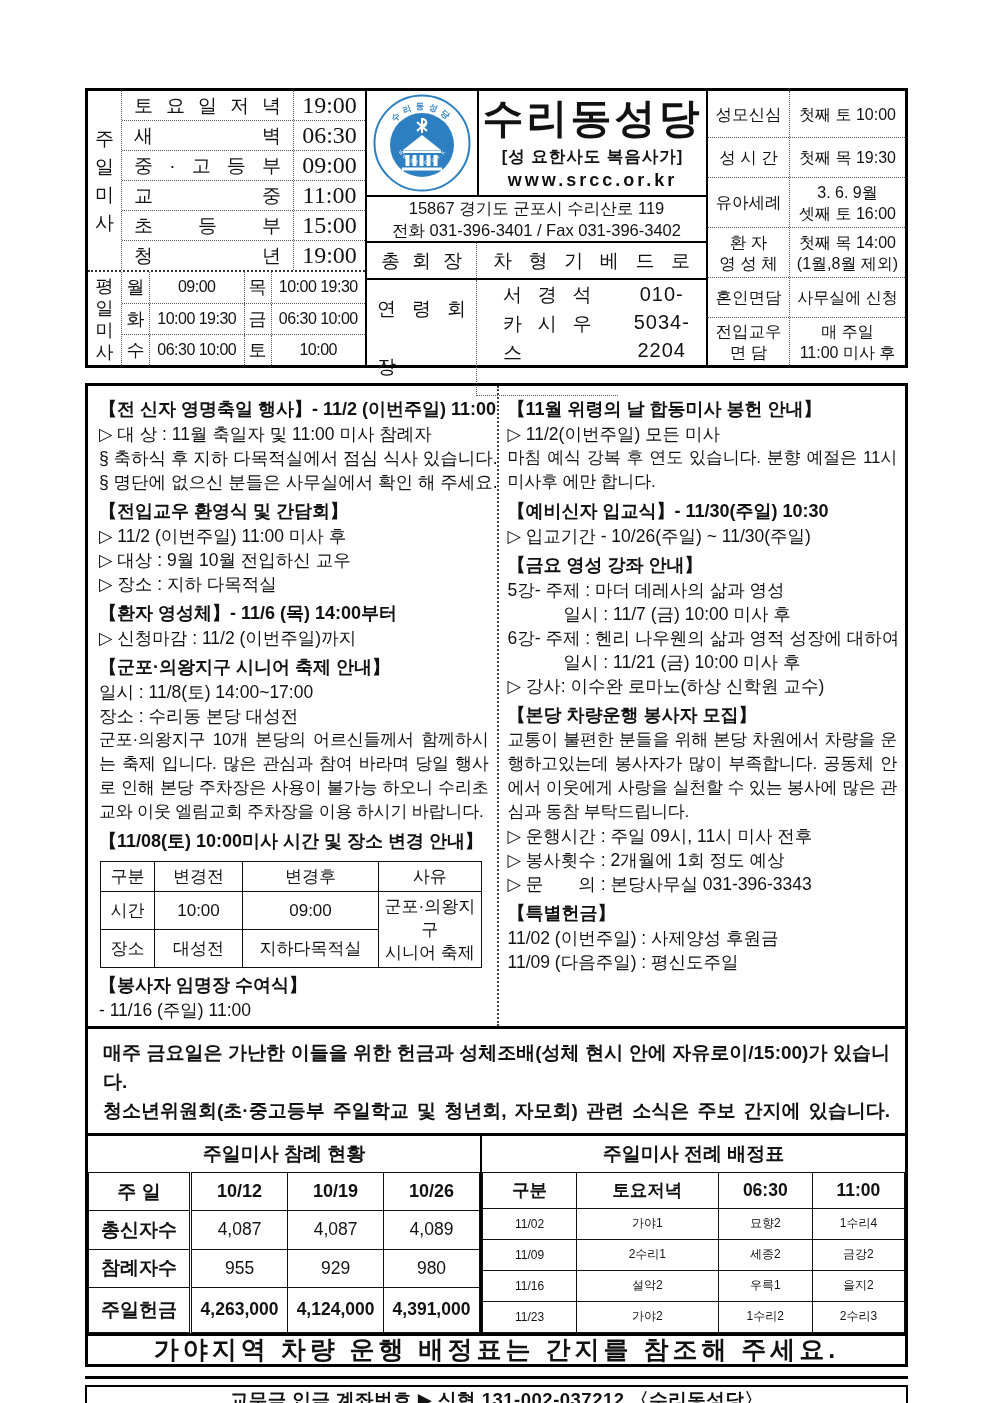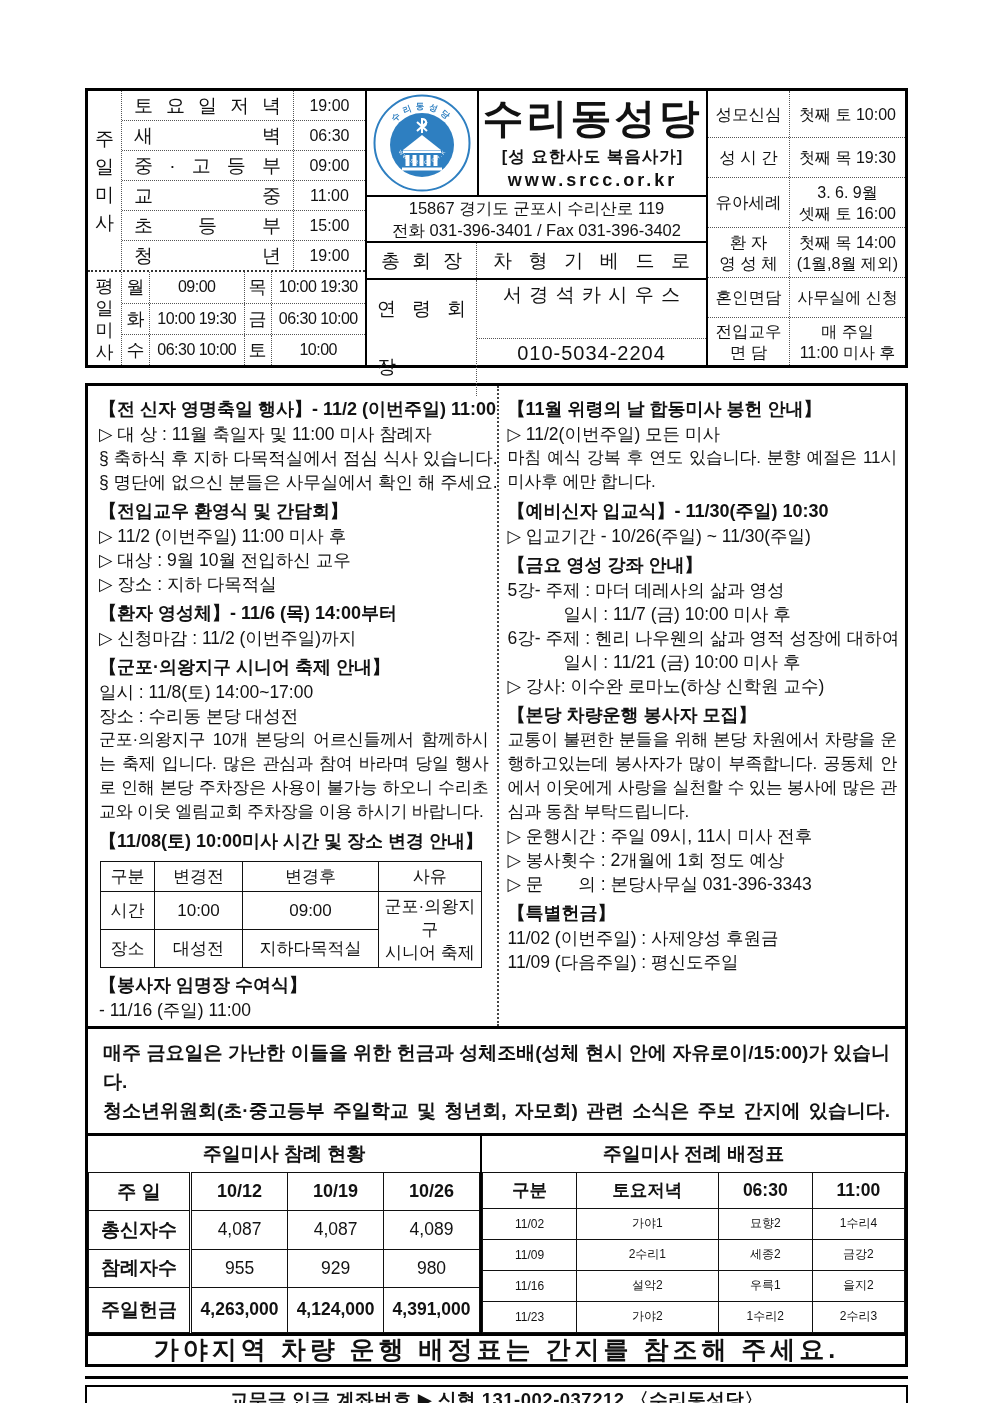--- a/index.html
+++ b/index.html
@@ -13,42 +13,42 @@
   .hdr{border:3px solid #000;height:280px;display:flex;}
   .colL{width:277px;display:flex;flex-direction:column;}
   .sun{height:182px;display:flex;border-bottom:2px dotted #333;}
   .vcell{width:34px;border-right:1px dotted #555;display:flex;align-items:center;justify-content:center;}
   .vtxt{width:20px;word-break:break-all;text-align:center;font-size:19px;line-height:28px;}
   .vtxt.wk{line-height:22px;font-size:18px;}
   .sunrows{flex:1;display:flex;flex-direction:column;}
   .sunrow{flex:1;display:flex;border-bottom:1px dotted #555;}
   .sunrow:last-child{border-bottom:none;}
   .sname{flex:1;font-size:19px;padding:0 12px;align-self:center;text-align:justify;text-align-last:justify;}
-  .stime{width:72px;border-left:1px dotted #555;display:flex;align-items:center;justify-content:center;font-size:16px;}
+  .stime{width:72px;border-left:1px dotted #555;display:flex;align-items:center;justify-content:center;font-size:24px;font-family:Liberation Serif, serif;}
   .wkd{height:93px;display:flex;}
   .wkrows{flex:1;display:flex;flex-direction:column;}
   .wkrow{flex:1;display:flex;border-bottom:1px dotted #555;}
   .wkrow:last-child{border-bottom:none;}
   .wday{width:28px;display:flex;align-items:center;justify-content:center;font-size:18px;border-right:1px dotted #555;}
   .wday.second{border-left:1px dotted #555;}
   .wtime{flex:1;display:flex;align-items:center;justify-content:center;font-size:16px;letter-spacing:-0.5px;white-space:nowrap;}
   .colM{width:341px;border-left:2px solid #000;display:flex;flex-direction:column;}
   .mtop{height:127px;display:flex;}
   .logocell{width:112px;border-right:2px solid #000;display:flex;align-items:center;justify-content:center;}
   .titlecell{flex:1;display:flex;flex-direction:column;align-items:center;justify-content:center;}
   .title{font-size:41px;font-weight:bold;letter-spacing:3px;line-height:46px;}
   .subtitle{font-size:16.5px;font-weight:bold;letter-spacing:1px;margin-top:5px;}
   .url{font-size:18px;font-weight:bold;letter-spacing:3px;margin-top:2px;}
   .addr{height:48px;border-top:2px solid #000;display:flex;flex-direction:column;align-items:center;justify-content:center;font-size:16.5px;line-height:22px;}
   .chair{height:38px;border-top:2px solid #000;display:flex;}
   .chlabel{width:110px;border-right:1px dotted #555;font-size:19px;line-height:35px;padding:0 14px;}
   .chval{flex:1;font-size:19px;line-height:35px;padding:0 16px;}
   .yeon{flex:1;border-top:2px solid #000;display:flex;}
   .ylabel{width:110px;border-right:1px dotted #555;font-size:19px;line-height:58px;padding:0 10px;}
-  .yright{flex:1;display:flex;flex-direction:column;}
+  .yright{flex:1;display:flex;flex-direction:row;}
   .yname{flex:1;border-bottom:1px dotted #555;font-size:19px;line-height:29px;padding:0 26px;}
   .yphone{flex:1;text-align:center;font-size:20px;line-height:28px;letter-spacing:1px;}
   .colR{flex:1;border-left:2px solid #000;display:flex;flex-direction:column;}
   .irow{display:flex;border-bottom:1px dotted #555;}
   .irow:last-child{border-bottom:none;}
   .ilabel{width:82px;border-right:1px dotted #555;display:flex;align-items:center;justify-content:center;
           font-size:16.5px;white-space:pre-line;text-align:center;line-height:21px;}
   .ival{flex:1;display:flex;align-items:center;justify-content:center;font-size:16px;
         white-space:pre-line;text-align:center;line-height:21px;}
 

